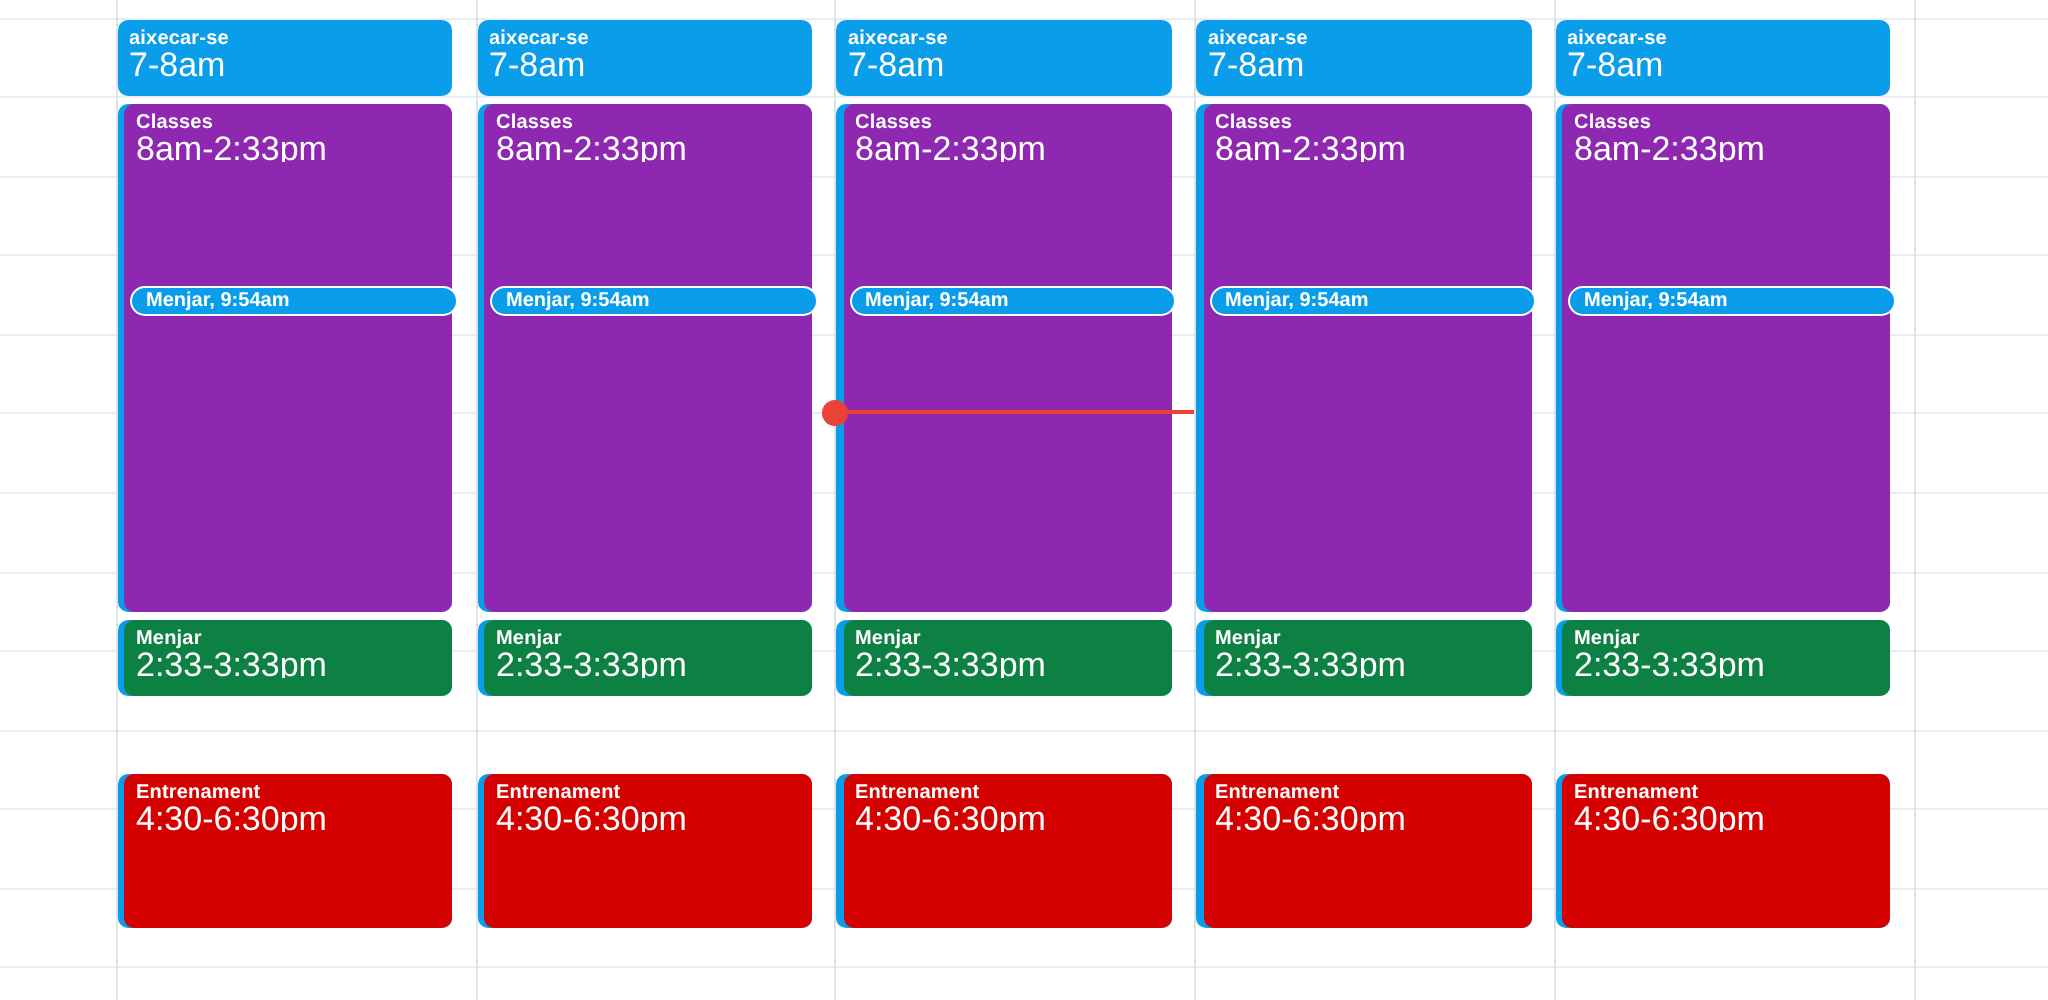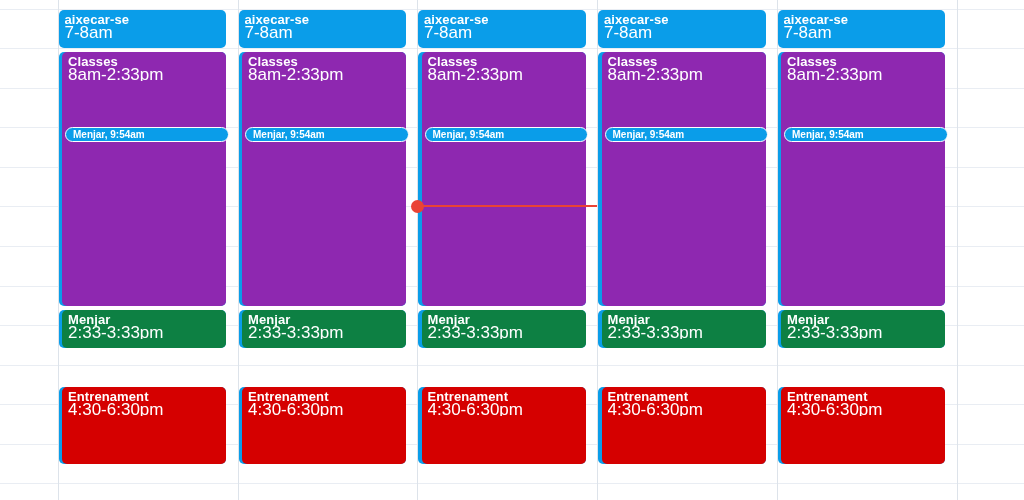--- a/index.html
+++ b/index.html
@@ -11,31 +11,31 @@
   .hline { position:absolute; left:0; right:0; height:1px; }
   .vline { position:absolute; top:0; bottom:0; width:1px; }
   .day-col { position:absolute; top:0; height:100%; }
   .event-underlay { position:absolute; border-radius:5px; z-index:1; }
   .event-card {
     position:absolute; border-radius:5px; color:#fff;
     padding:3px 6px 2px 6px; box-sizing:border-box; overflow:hidden;
     cursor:pointer; z-index:2;
   }
   .event-card .ev-title {
-    font-size:13px; font-weight:bold; line-height:13px; letter-spacing:0.1px;
+    font-size:10px; font-weight:bold; line-height:13px; letter-spacing:0.1px;
     white-space:nowrap; overflow:hidden;
   }
   .event-card .ev-time {
     font-size:17px; font-weight:normal; line-height:13px;
     white-space:nowrap; overflow:hidden;
   }
   .chip {
     position:absolute; border-radius:9px; border:1.5px solid #ffffff;
     box-sizing:border-box; color:#fff; z-index:5; cursor:pointer;
-    display:flex; align-items:center; padding:0 7px; overflow:hidden;
+    display:flex; align-items:center; padding:0 7px; overflow:hidden;margin-top:16px;
   }
   .chip .chip-label {
     font-size:10px; font-weight:bold; line-height:11px; white-space:nowrap;
   }
   .now-line { position:absolute; height:2px; z-index:20; }
   .now-dot { position:absolute; width:13px; height:13px; border-radius:50%; z-index:21; }
 </style>
 </head>
 <body>
 

